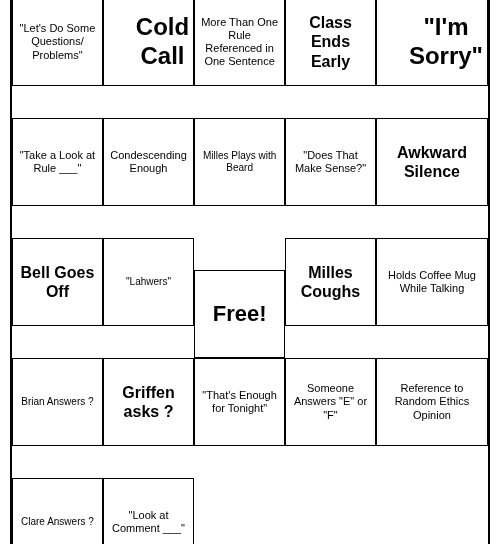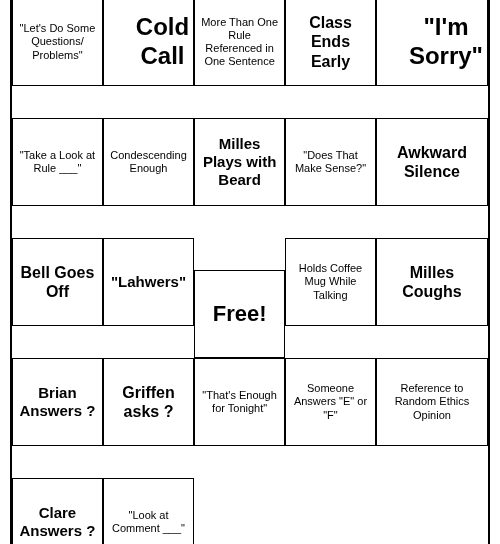--- a/index.html
+++ b/index.html
@@ -56,22 +56,22 @@
       font-size: 24px;
       font-weight: bold;
       padding-left: 32px;
     }
     .bingo-cell.free {
       font-size: 22px;
       font-weight: bold;
       margin-top: 32px;
     }
     .bingo-cell.medium-text {
-      font-size: 15px;
-      font-weight: bold;
+      font-size: 10px;
+      font-weight: normal;
     }
   </style>
 </head>
 <body>
 
 <div class="bingo-card">
   <div class="bingo-header">
   <div class="bingo-header-cell">B</div>
       <div class="bingo-header-cell">I</div>
       <div class="bingo-header-cell">N</div>
@@ -85,22 +85,22 @@
       <div class="bingo-cell large-text">Class Ends Early</div>
       <div class="bingo-cell xl-text">"I'm Sorry"</div>
       <div class="bingo-cell">"Take a Look at Rule ___"</div>
       <div class="bingo-cell">Condescending Enough</div>
       <div class="bingo-cell medium-text">Milles Plays with Beard</div>
       <div class="bingo-cell">"Does That Make Sense?"</div>
       <div class="bingo-cell large-text">Awkward Silence</div>
       <div class="bingo-cell large-text">Bell Goes Off</div>
       <div class="bingo-cell medium-text">"Lahwers"</div>
       <div class="bingo-cell free">Free!</div>
+      <div class="bingo-cell large-text">Milles Coughs</div>
       <div class="bingo-cell">Holds Coffee Mug While Talking</div>
-      <div class="bingo-cell large-text">Milles Coughs</div>
       <div class="bingo-cell medium-text">Brian Answers ?</div>
       <div class="bingo-cell large-text">Griffen asks ?</div>
       <div class="bingo-cell">"That's Enough for Tonight"</div>
       <div class="bingo-cell">Someone Answers "E" or "F"</div>
       <div class="bingo-cell">Reference to Random Ethics Opinion</div>
       <div class="bingo-cell medium-text">Clare Answers ?</div>
       <div class="bingo-cell">"Look at Comment ___"</div>
     </div>
 </div>
 

